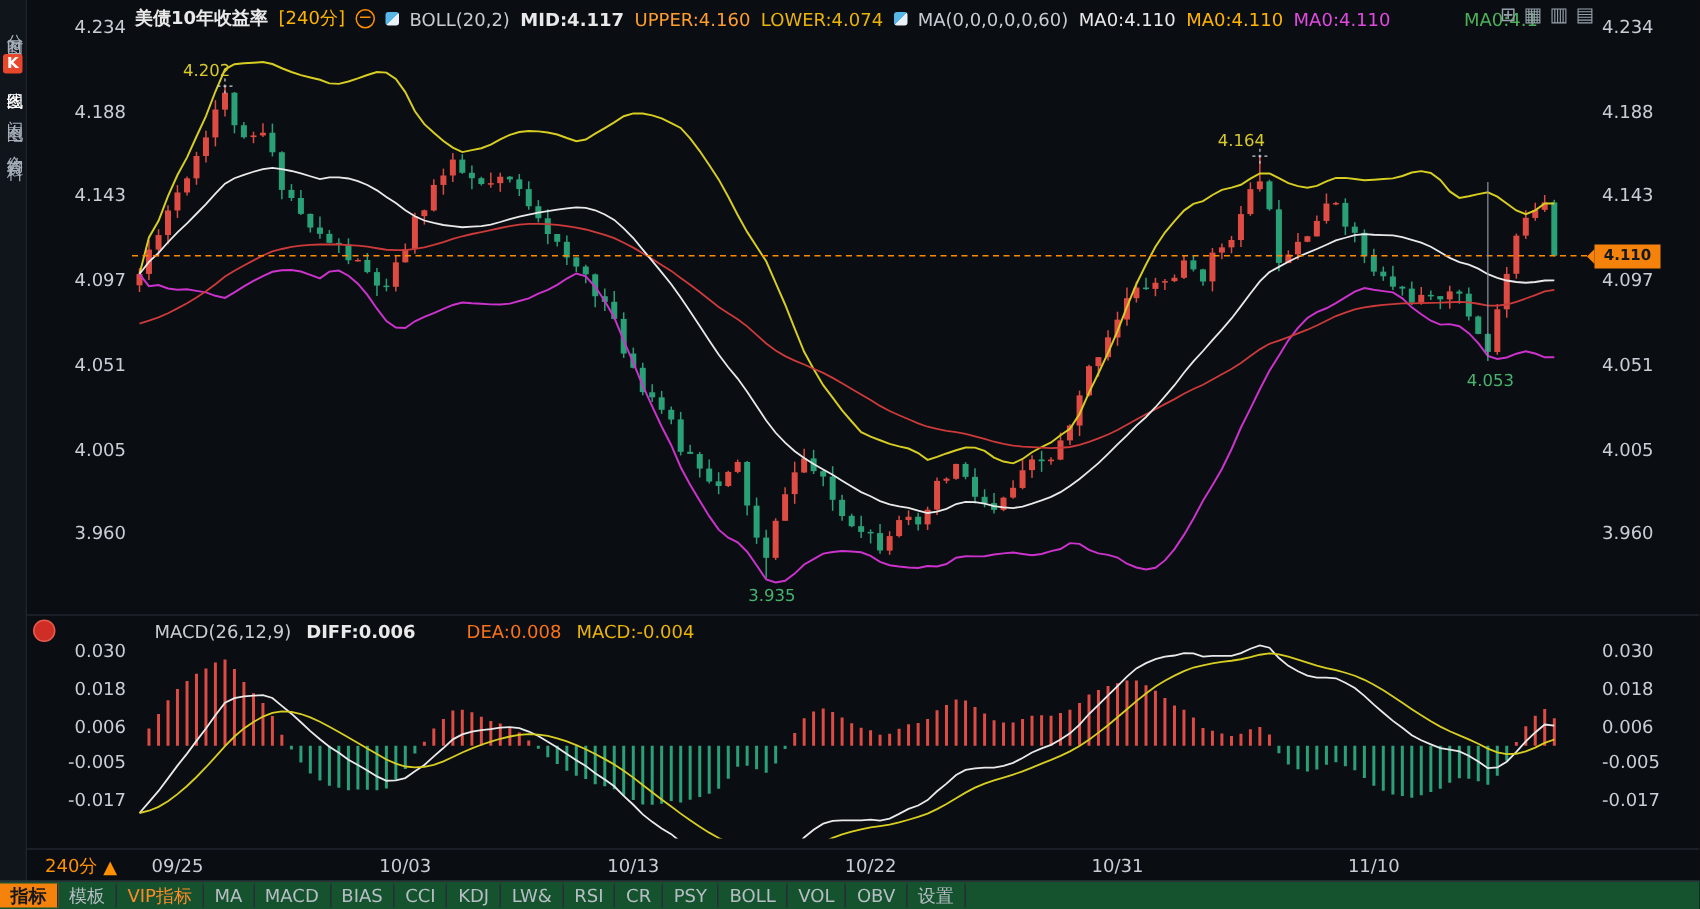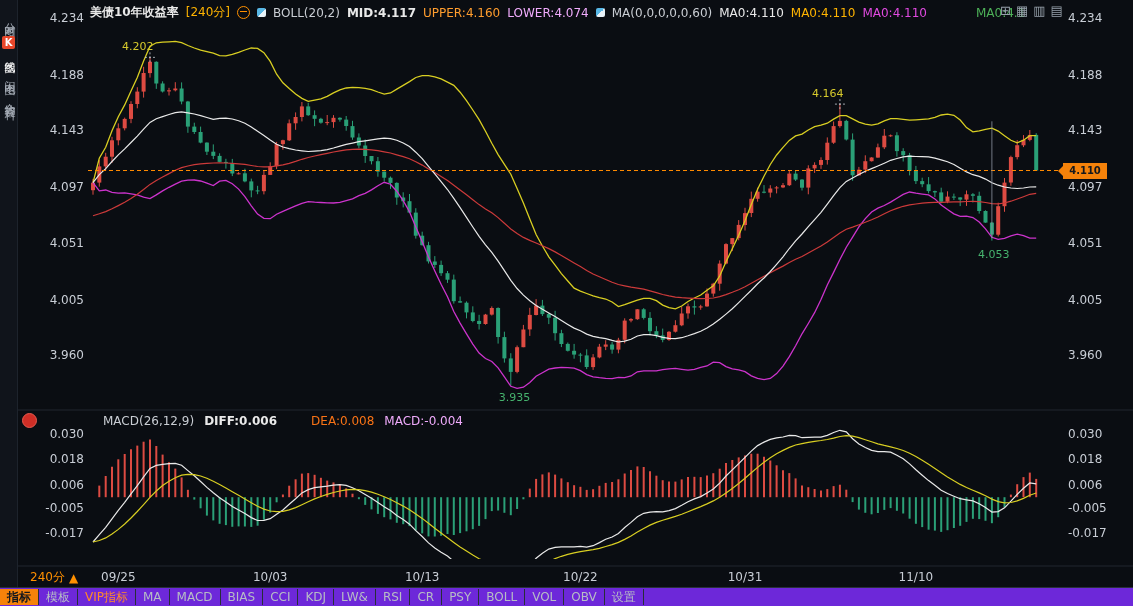--- a/index.html
+++ b/index.html
@@ -8,21 +8,21 @@
     background:#0a0d12;font-family:"DejaVu Sans",sans-serif;
     -webkit-font-smoothing:antialiased;
   }
   .app{position:absolute;inset:0;}
   #chart-svg{position:absolute;left:0;top:0;z-index:1;font-family:"DejaVu Sans",sans-serif;}
 
   
   .header{position:absolute;left:90px;top:4px;display:flex;align-items:center;gap:7px;
     font-size:12px;white-space:nowrap;z-index:5;}
   .c-white{color:#e9e9e9;font-weight:bold;} .c-gray{color:#c9cdd3;} .c-orange{color:#ffb400;}
-  .c-upper{color:#ff9d2e;} .c-magenta{color:#f0abfc;} .c-yellow{color:#f97316;margin-left:24px;}
+  .c-upper{color:#ff9d2e;} .c-magenta{color:#eab308;} .c-yellow{color:#f97316;margin-left:24px;}
   .icon-coin{display:inline-block;width:11px;height:11px;border:1px solid #ff9000;border-radius:50%;position:relative;}
   .icon-coin::after{content:"";position:absolute;left:2px;right:2px;top:4px;height:1px;background:#ff9000;}
   .icon-gem{display:inline-block;width:9px;height:9px;border-radius:2px;
     background:linear-gradient(135deg,#57b7e6 50%,#e8f2f8 50%);}
   #ma-values{display:flex;gap:7px;}
   .top-icons{position:absolute;left:1000px;top:3px;display:flex;gap:5px;z-index:5;
     color:#96a0aa;font-size:13px;}
   .top-icons span{cursor:pointer;}
 
   
@@ -46,21 +46,21 @@
   .price-tag::before{content:"";position:absolute;left:-5px;top:3px;
     border-top:5px solid transparent;border-bottom:5px solid transparent;border-right:5px solid #f5820a;}
 
   
   .tf-footer{position:absolute;left:30px;top:569px;color:#ff9000;font-size:12px;font-weight:normal;z-index:6;display:flex;gap:4px;align-items:center;}
 
   
   .watermark{position:absolute;right:6px;bottom:16px;font-size:36px;color:#b3bac1;z-index:4;letter-spacing:1px;}
 
   
-  .toolbar{position:absolute;left:0;bottom:0;height:18px;width:1133px;background:#6d28d9;
+  .toolbar{position:absolute;left:0;bottom:0;height:18px;width:1133px;background:#14532d;
     border-top:1px solid #2a313b;display:flex;align-items:center;z-index:7;font-size:12px;}
   .tb-item{padding:0 7px;height:16px;line-height:16px;color:#b7bdc5;border-right:1px solid #272e38;cursor:pointer;}
   .tb-item.active{background:#f5820a;color:#15181d;font-weight:bold;}
   .tb-item.vip{color:#ff8a2a;}
 </style>
 </head>
 <body>
 
 <div class="app">
 

